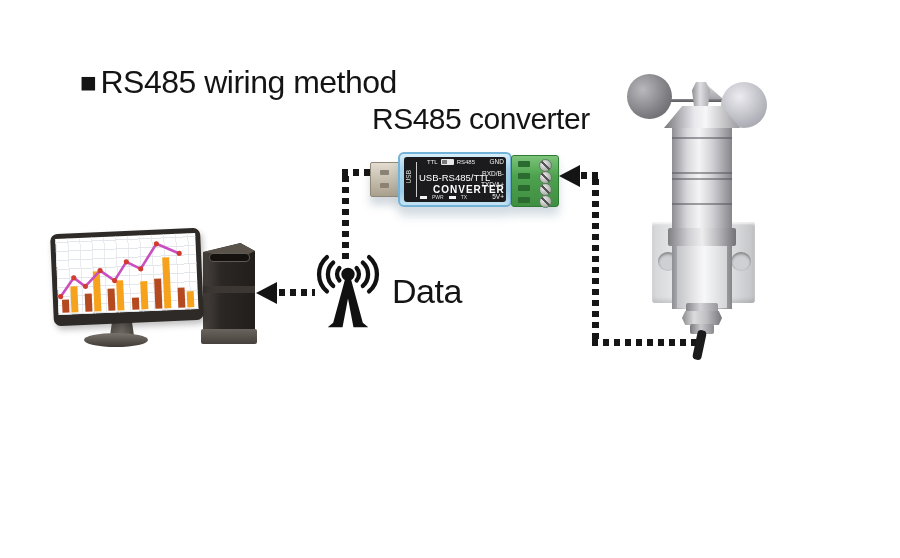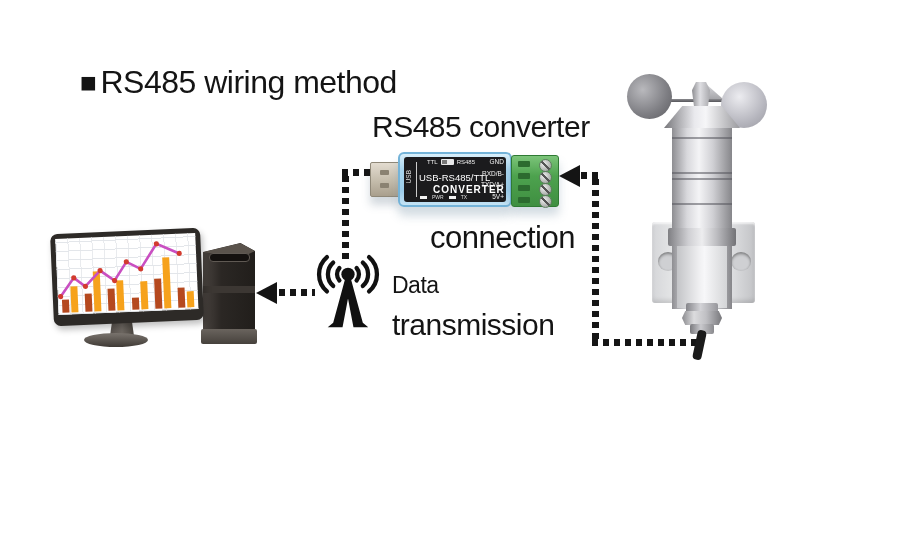--- a/index.html
+++ b/index.html
@@ -4,23 +4,23 @@
 <style>
   html,body{margin:0;padding:0;background:#ffffff;}
   .canvas{
     position:relative;width:900px;height:558px;background:#ffffff;overflow:hidden;
     font-family:"Liberation Sans", sans-serif;color:#141414;
   }
   
   .title{position:absolute;left:80px;top:64px;display:flex;align-items:center;font-size:32px;letter-spacing:-0.5px;}
   .title-marker{font-size:28px;line-height:32px;margin-right:4px;}
   .lbl{position:absolute;white-space:nowrap;letter-spacing:-0.5px;}
-  .lbl-converter{left:372px;top:110px;font-size:30px;}
+  .lbl-converter{left:372px;top:102px;font-size:30px;}
   .lbl-connection{left:430px;top:220px;font-size:31px;}
-  .lbl-data1{left:392px;top:272px;font-size:23px;}
+  .lbl-data1{left:392px;top:272px;font-size:34px;}
   .lbl-data2{left:392px;top:308px;font-size:30px;}
   .lbl-computer{left:108px;top:350px;font-size:33px;}
   
   .dh{position:absolute;height:7px;background:repeating-linear-gradient(90deg,#161616 0 6px,transparent 6px 11px);z-index:5;}
   .dv{position:absolute;width:7px;background:repeating-linear-gradient(180deg,#161616 0 6px,transparent 6px 11px);z-index:5;}
   .d-ant-pc{left:279px;top:289px;width:36px;}
   .d-usb-h{left:342px;top:169px;width:30px;}
   .d-usb-v{left:342px;top:176px;height:86px;}
   .d-term-h{left:581px;top:172px;width:22px;}
   .d-sens-v{left:592px;top:179px;height:163px;}
@@ -129,23 +129,21 @@
 <body>
 
 <div class="canvas">
 
   <div class="title">
     <span class="title-marker">■</span>
     <span>RS485 wiring method</span>
   </div>
 
   <div class="lbl lbl-converter">RS485 converter</div>
-  <div class="lbl lbl-connection">connection</div>
   <div class="lbl lbl-data1">Data</div>
-  <div class="lbl lbl-data2">transmission</div>
 
   <div class="tower">
     <div class="tower-slot"></div>
     <div class="tower-band"></div>
   </div>
   <div class="tower-base"></div>
   <div class="stand-neck"></div>
   <div class="stand-base"></div>
   <div class="monitor">
     <div class="screen">

